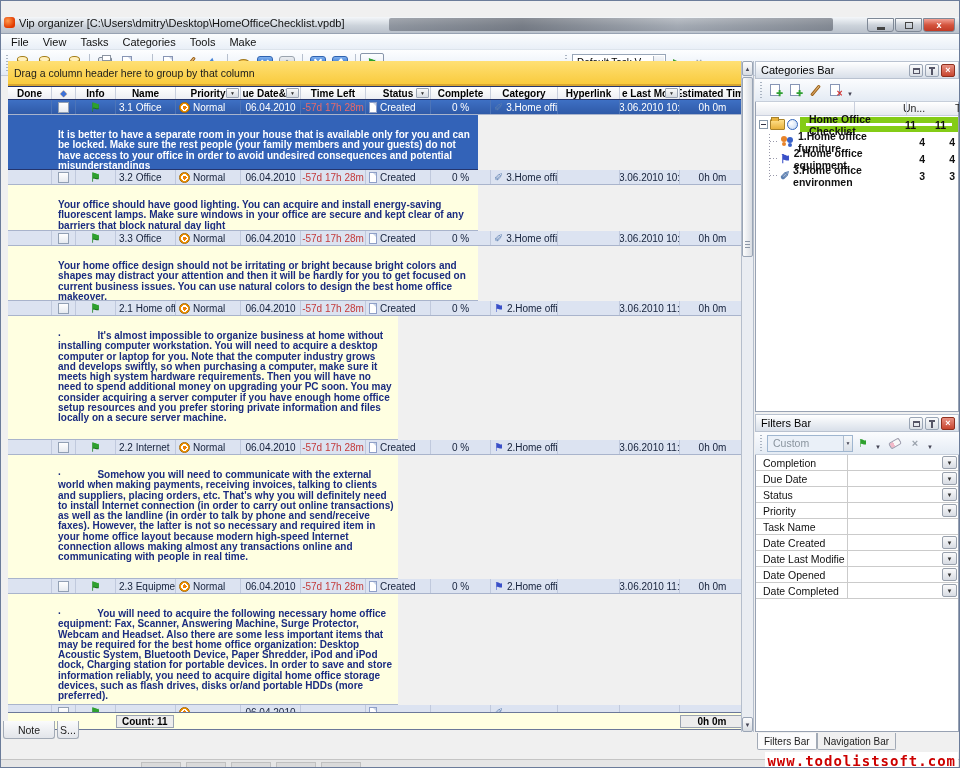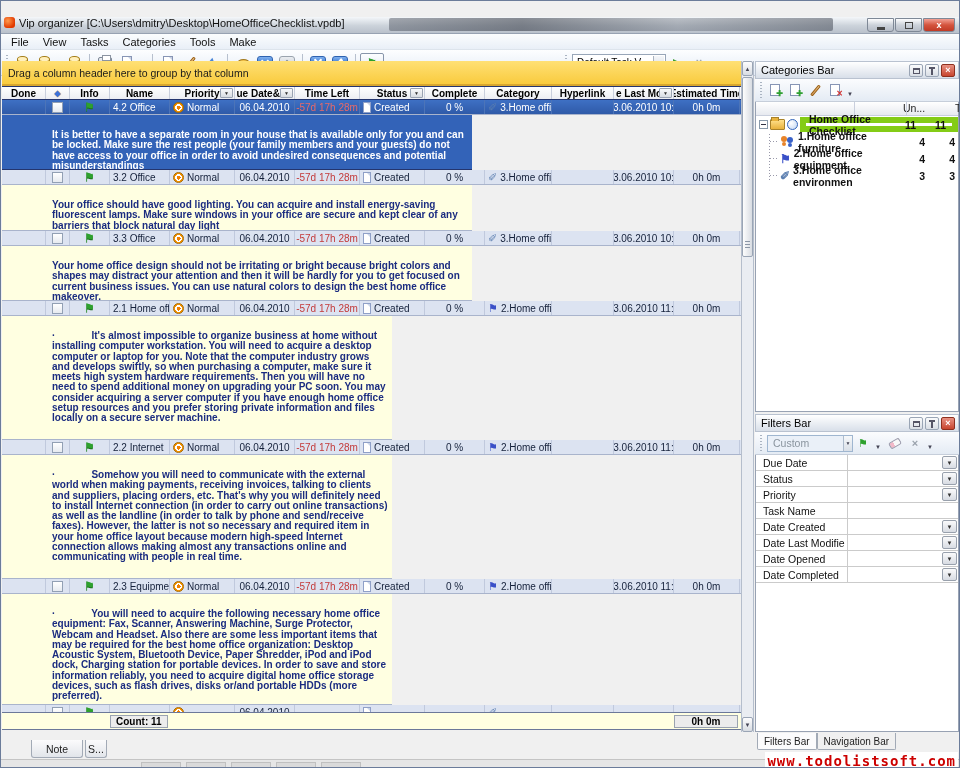--- a/index.html
+++ b/index.html
@@ -45,21 +45,21 @@
   .chev.up { transform:rotate(135deg); margin-top:3px; }
   .chev.gray { border-color:#8B94A0; }
   .flag-frame { width:24px; height:20px; border:1px solid #8795AA; border-radius:2px; background:linear-gradient(#FDFEFF,#DCE5F2); display:flex; align-items:center; justify-content:center; }
   .glyph-flag { font-size:12px; line-height:1; }
   .combo { width:94px; height:18px; background:#fff; border:1px solid #98A6B8; display:flex; align-items:center; font-size:10px; padding-left:4px; position:relative; margin-left:2px; }
   .combo .arr { position:absolute; right:1px; top:1px; bottom:1px; width:11px; background:linear-gradient(#F4F6F9,#D3D9E1); border-left:1px solid #A9B2BF; display:flex; align-items:center; justify-content:center; font-size:6px; color:#445; }
   .icon-go { width:0; height:0; border-style:solid; border-width:4px 0 4px 8px; border-color:transparent transparent transparent #3FA032; }
   .icon-x { color:#9AA2AC; font-size:11px; font-weight:bold; line-height:1; }
 
   
-  .grid { position:absolute; left:1px; top:60px; width:739px; height:672px; background:#F0F0F0; }
+  .grid { position:absolute; left:7px; top:60px; width:739px; height:672px; background:#F0F0F0; }
   .groupbar { height:25px; background:linear-gradient(#FFE075,#F9CB3E); border-bottom:2px solid #D9A72F; display:flex; align-items:center; padding-left:6px; font-size:10.5px; color:#1A1A1A; }
   .ghead { height:14px; display:flex; background:linear-gradient(#FFFFFF,#EDEEF3); border-top:1px solid #24356E; border-bottom:1px solid #24356E; }
   .hcell { position:relative; display:flex; align-items:center; justify-content:center; font-weight:bold; font-size:10px; color:#000; border-right:1px solid #C9CFDD; overflow:hidden; white-space:nowrap; }
   .hfilter { position:absolute; right:1px; top:1px; width:13px; height:10px; background:linear-gradient(#FAFAFB,#D8DCE3); border:1px solid #9AA3B2; border-radius:1px; font-size:5px; color:#333; display:flex; align-items:center; justify-content:center; }
   .hdiamond { color:#3E72D8; font-size:8px; text-shadow:0 0 1px #E88A1A; }
   .trow { height:15px; display:flex; background:#DCE3F1; border-bottom:1px solid #A9B4CC; }
   .trow.selected { background:linear-gradient(#3E70C4,#2F5AA8); }
   .tcell { display:flex; align-items:center; justify-content:center; border-right:1px solid #C0C9DD; overflow:hidden; white-space:nowrap; color:#14203A; gap:3px; }
   .trow.selected .tcell { border-right-color:#4C74B8; color:#fff; }
   .tcell.left { justify-content:flex-start; padding-left:3px; }
@@ -125,21 +125,21 @@
   .filters-rows { background:#fff; border:1px solid #98A2B3; border-top:none; height:277px; }
   .frow { height:16px; display:flex; align-items:center; border-bottom:1px solid #CBCBCB; }
   .frow-label { width:92px; padding-left:7px; border-right:1px solid #CBCBCB; height:100%; display:flex; align-items:center; font-size:10.5px; color:#111; }
   .frow-val { flex:1; height:100%; }
   .frow-dd { width:15px; height:13px; margin-right:1px; background:linear-gradient(#FAFAFB,#D8DCE3); border:1px solid #98A0AC; border-radius:2px; display:flex; align-items:center; justify-content:center; font-size:6px; color:#333; }
   .fcombo { width:86px; height:17px; background:#EAF0F8; border:1px solid #9FB6D0; color:#8A949E; display:flex; align-items:center; padding-left:5px; position:relative; margin-left:2px; font-size:10.5px; }
   .fcombo .arr { position:absolute; right:0; top:0; bottom:0; width:9px; border-left:1px solid #AEBCCD; background:linear-gradient(#F6F8FA,#D9DFE7); font-size:5px; display:flex; align-items:center; justify-content:center; color:#445; }
   .icon-eraser { width:12px; height:7px; background:linear-gradient(90deg,#F2B9C8 40%,#F8F8F8 40%); border:1px solid #99A; border-radius:2px; transform:rotate(-30deg); }
 
   
-  .bl-tabs { position:absolute; left:2px; top:739px; display:flex;margin-left:28px; }
+  .bl-tabs { position:absolute; left:2px; top:720px; display:flex; }
   .b-tab { height:18px; background:linear-gradient(#FBFBFC,#E2E5EA); border:1px solid #A2AAB6; border-top:none; border-radius:0 0 3px 3px; display:flex; align-items:center; justify-content:center; font-size:10.5px; padding:0 8px; margin-right:2px; color:#222; }
   .br-tabs { position:absolute; left:756px; top:732px; display:flex; }
   .r-tab { height:17px; border:1px solid #A2AAB6; border-top:none; background:#F0F0F0; font-size:10px; padding:0 6px; display:flex; align-items:center; color:#222; border-radius:0 0 2px 2px; }
   .r-tab.active { background:#FBFBFC; font-weight:normal; }
   .bottom-strip { position:absolute; left:0; top:758px; width:960px; height:10px; background:#E6E6E6; border-top:1px solid #C4C4C4; }
   .strip-box { position:absolute; top:2px; height:7px; width:40px; background:#DADADA; border:1px solid #C0C0C0; }
   .watermark { position:absolute; right:1px; top:751px; height:17px; background:#FFFFFF; color:#CC0000; font-family:"DejaVu Sans Mono",monospace; font-weight:bold; font-size:14px; letter-spacing:1px; display:flex; align-items:center; padding:0 2px; }
 </style>
 </head>
 <body>
@@ -300,21 +300,21 @@
   <div id="grows">
       <div class="trow selected">
         <div class="tcell" style="width: 44px;"></div>
         <div class="tcell" style="width: 24px;">
           <span class="cbx"></span>
         </div>
         <div class="tcell" style="width: 40px;">
           <span class="info-flag">⚑</span>
         </div>
         <div class="tcell left" style="width: 60px;">
-          <span>4.2 Office</span>
+          <span>3.1 Office</span>
         </div>
         <div class="tcell left" style="width: 65px;">
           <span class="prio-ball"></span>
           <span>Normal</span>
         </div>
         <div class="tcell" style="width: 60px;">
           <span>06.04.2010</span>
         </div>
         <div class="tcell" style="width: 65px;">
           <span class="red">-57d 17h 28m</span>
@@ -707,20 +707,25 @@
     <span class="ov-dd" style="margin-right:2px">▼</span>
     <span class="pt-icon">
         <span class="icon-eraser"></span>
       </span>
     <span class="pt-icon">
         <span class="icon-x">×</span>
       </span>
     <span class="ov-dd">▼</span>
   </div>
   <div class="filters-rows" id="frows">
+      <div class="frow">
+        <span class="frow-label">Completion</span>
+        <span class="frow-val"></span>
+        <span class="frow-dd">▼</span>
+      </div>
       <div class="frow">
         <span class="frow-label">Due Date</span>
         <span class="frow-val"></span>
         <span class="frow-dd">▼</span>
       </div>
       <div class="frow">
         <span class="frow-label">Status</span>
         <span class="frow-val"></span>
         <span class="frow-dd">▼</span>
       </div>

